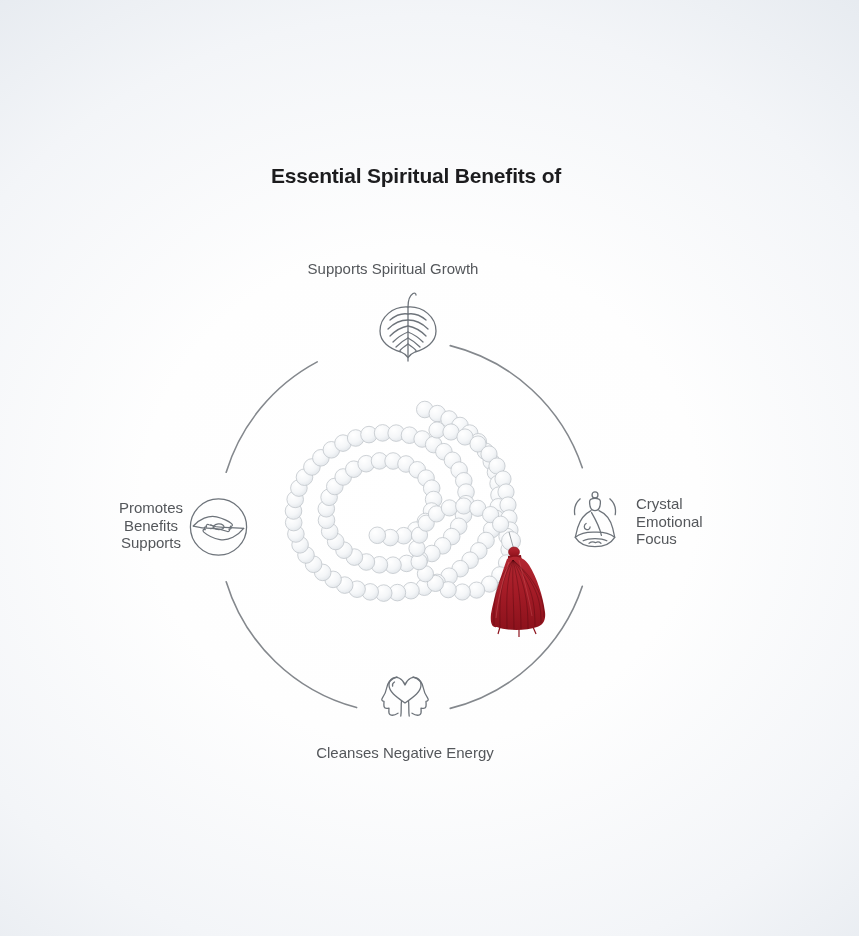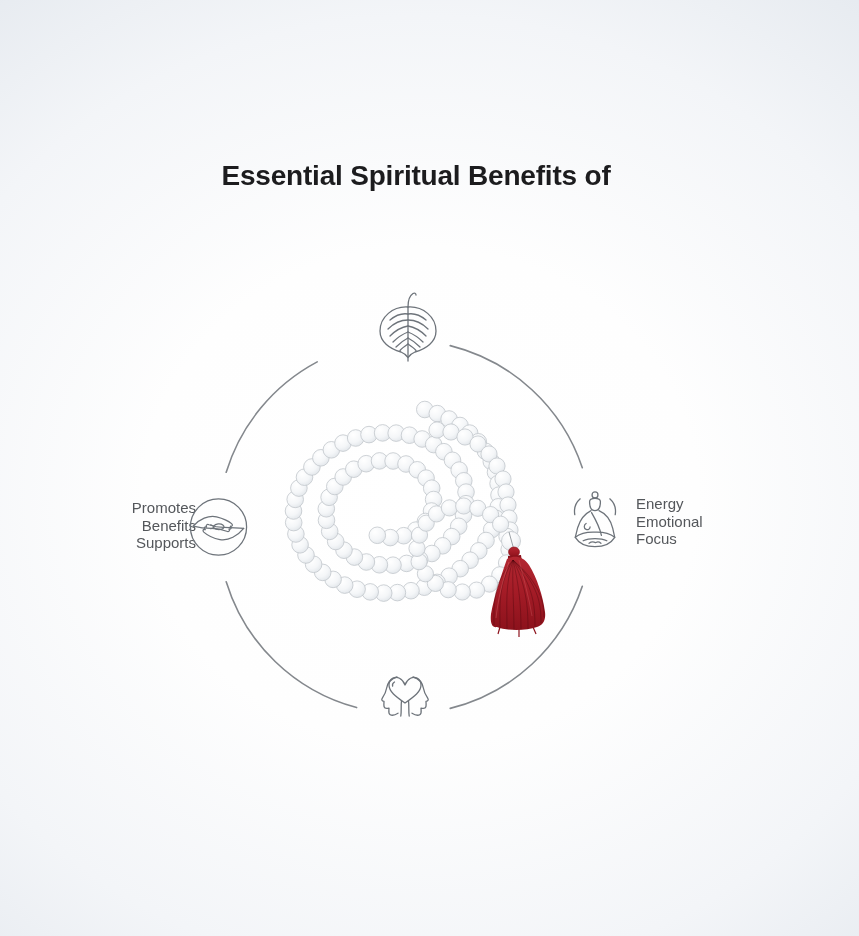--- a/index.html
+++ b/index.html
@@ -8,33 +8,33 @@
     width:859px;height:936px;
     overflow:hidden;
     font-family:"Liberation Sans", sans-serif;
     background:radial-gradient(115% 95% at 49% 53%,
       #ffffff 0%, #fefefe 28%, #f3f5f8 54%, #e2e7ed 78%, #d6dce4 100%);
   }
   .abs{position:absolute;}
   #title{
     left:180px;top:162px;width:472px;
     text-align:center;
-    font-size:28px;font-weight:bold;
+    font-size:21px;font-weight:bold;
     letter-spacing:-0.2px;
     line-height:28px;
     color:#1c1c1e;
   }
   .label{
     font-size:15px;
     color:#54575b;
     line-height:17.6px;
   }
   .label.center{text-align:center;}
   #label-top{left:273px;top:260px;width:240px;}
-  #label-left{left:106px;top:499px;width:90px;text-align:right;}
+  #label-left{left:106px;top:499px;width:90px;text-align:center;}
   #label-right{left:636px;top:495px;width:110px;text-align:left;}
   #label-bottom{left:285px;top:744px;width:240px;}
   svg{display:block;}
   .lineicon{stroke:#6d737a;fill:none;stroke-width:1.3;stroke-linecap:round;stroke-linejoin:round;}
   #icon-leaf{left:373px;top:286px;}
   #icon-hands{left:187px;top:496px;}
   #icon-buddha{left:562px;top:488px;}
   #icon-mindheart{left:367px;top:659px;}
   #scene{left:0;top:0;}
 </style>
@@ -206,20 +206,21 @@
         <path d="M500 627 L498 634" stroke="#8c121c" stroke-width="1.2" fill="none"></path>
         <path d="M519 629 L519 637" stroke="#8c121c" stroke-width="1.2" fill="none"></path>
         <path d="M533 627 L536 634" stroke="#8c121c" stroke-width="1.2" fill="none"></path>
       </g>
   </svg>
 
   <div id="title" class="abs">
     <div>Essential Spiritual Benefits of</div>
   </div>
 
+  <div id="label-top" class="abs label center">Supports Spiritual Growth</div>
   <div id="icon-leaf" class="abs">
     <svg width="70" height="76" viewBox="0 0 70 76" class="lineicon">
       <path d="M35 21 C35 14 36 10 40 7.5 C41.5 6.6 43 7.2 43 9"></path>
       <path d="M35 21 C20 20 7 31 7 45 C7 56 17 63 28 66 C31 67 33 69 35 71.5 C37 69 39 67 42 66 C53 63 63 56 63 45 C63 31 50 20 35 21 Z"></path>
       <path d="M35 21 L35 75"></path>
       <path d="M35 28 C29 27 23 29 17 34"></path>
       <path d="M35 34 C28 34 21 37 15 43"></path>
       <path d="M35 40 C29 41 23 44 17 50"></path>
       <path d="M35 46 C30 48 25 51 20 56"></path>
       <path d="M35 52 C31 54 27 57 23 61"></path>
@@ -262,29 +263,30 @@
       <path d="M37 23 C44 26 49 33 51 41 L53 50"></path>
       <path d="M29.5 25 C33 31 37.5 39 39.5 48"></path>
       <path d="M24 36 C21.5 37.5 21.5 41 24 42 C26 42.8 28 41.5 28 39.5"></path>
       <path d="M13 50 C18 46 25 44.5 33 44.8 C41 44.5 48 46 53 50 C49 56.5 42 59.5 33 59.5 C24 59.5 17 56.5 13 50 Z"></path>
       <path d="M21 53.5 C27 50.5 39 50.5 45 53.5"></path>
       <path d="M27 56 C29 54.5 31.5 54.3 33.5 55.4"></path>
       <path d="M39 56 C37.5 54.7 35.6 54.4 34 55.2"></path>
     </svg>
   </div>
   <div id="label-right" class="abs label">
-    <div>Energy</div>
+    <div>Crystal</div>
     <div>Emotional</div>
     <div>Focus</div>
   </div>
 
   <div id="icon-mindheart" class="abs">
     <svg width="76" height="74" viewBox="0 0 76 72" class="lineicon">
       <path d="M38 43 C28.5 36.5 22 31.5 22 25 C22 18.8 28 15.8 32.5 18.3 C35.3 19.8 37.2 22.6 38 25 C38.8 22.6 40.7 19.8 43.5 18.3 C48 15.8 54 18.8 54 25 C54 31.5 47.5 36.5 38 43 Z"></path>
       <path d="M27.5 22 C26 22.8 25.2 24.4 25.6 26.2"></path>
       <path d="M34.5 41 C33.8 46 34.6 51 33.8 56"></path>
       <path d="M41.5 41 C42.2 46 41.4 51 42.2 56"></path>
       <path d="M30 17 C24.5 18.5 20.5 23 19.5 28.5 C19 31.8 17.5 35 15.3 38.2 C14.2 39.8 14.9 41 17 41.4 C17 43.2 16.6 45.2 17.1 46.8 C17.6 48.5 20 48.6 22 48.1 C22 50.8 21 53.5 23.2 54.7 C25.3 55.8 28.5 54.8 31 53.2"></path>
       <path d="M46 17 C51.5 18.5 55.5 23 56.5 28.5 C57 31.8 58.5 35 60.7 38.2 C61.8 39.8 61.1 41 59 41.4 C59 43.2 59.4 45.2 58.9 46.8 C58.4 48.5 56 48.6 54 48.1 C54 50.8 55 53.5 52.8 54.7 C50.7 55.8 47.5 54.8 45 53.2"></path>
     </svg>
   </div>
+  <div id="label-bottom" class="abs label center">Cleanses Negative Energy</div>
 
 </div>
 
 </body></html>

